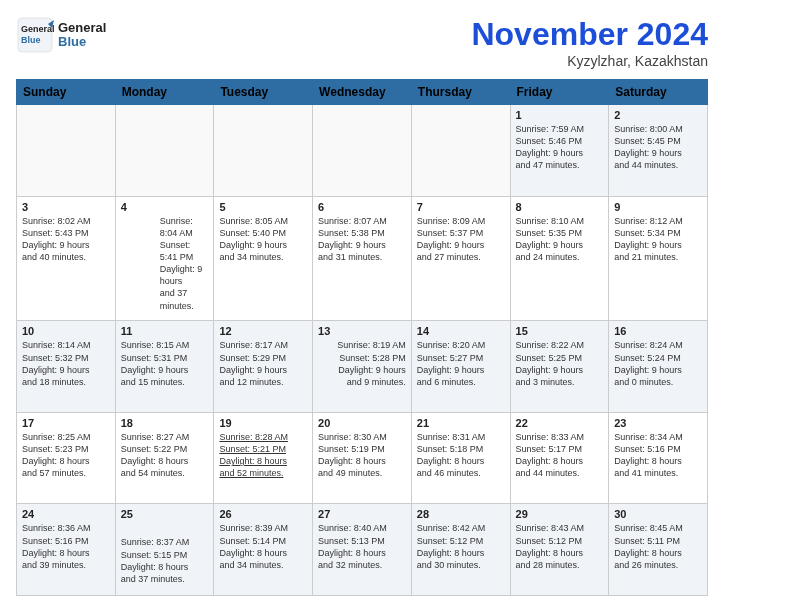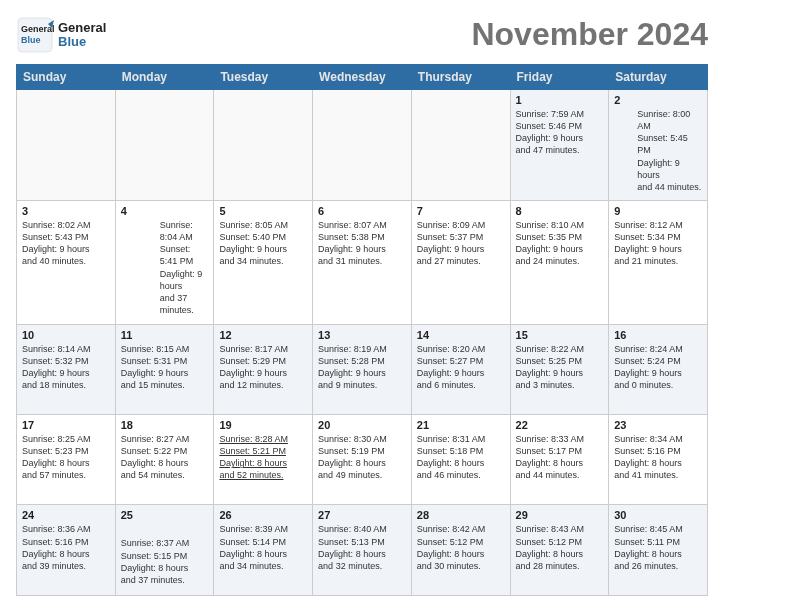--- a/index.html
+++ b/index.html
@@ -22,36 +22,36 @@
       justify-content: space-between;
       align-items: flex-start;
       margin-bottom: 10px;
     }
     .title-block {
       text-align: right;
     }
     .month-title {
       font-size: 32px;
       font-weight: bold;
-      color: #737373;
+      color: #1d4ed8;
       text-align: right;
     }
     .location {
       font-size: 14px;
       color: #444;
     }
     .calendar {
       flex: 1;
       border-collapse: collapse;
       width: 100%;
       table-layout: fixed;
     }
     .calendar th {
       background: #2e6da4;
-      color: #e5e5e5;
+      color: #000000;
       text-align: left;
       padding: 5px 6px;
       font-size: 12px;
       border: 1px solid #2e6da4;
     }
     .calendar td {
       vertical-align: top;
       padding: 4px 5px;
       border: 1px solid #ccc;
       font-size: 9.5px;
@@ -114,20 +114,21 @@
         <text x="5" y="27" font-size="9" font-weight="bold" fill="#2e6da4" font-family="Arial">Blue</text>
         <polygon points="32,8 38,4 36,12" fill="#2e6da4"></polygon>
       </svg>
       <div class="logo-label">
         <span class="logo-general">General</span>
         <span class="logo-blue">Blue</span>
       </div>
     </div>
     <div class="title-block">
       <div class="month-title">November 2024</div>
+      <div class="location">Kyzylzhar, Kazakhstan</div>
     </div>
   </div>
 
   <table class="calendar">
     <thead>
       <tr>
         <th>Sunday</th>
         <th>Monday</th>
         <th>Tuesday</th>
         <th>Wednesday</th>
@@ -145,21 +146,21 @@
           <td class="empty"></td>
           <td class="shaded">
             <span class="day-num">1</span>
             <div class="day-info" style="white-space: pre-line;">Sunrise: 7:59 AM
 Sunset: 5:46 PM
 Daylight: 9 hours
 and 47 minutes.</div>
           </td>
           <td class="shaded">
             <span class="day-num">2</span>
-            <div class="day-info" style="white-space: pre-line; margin-left: 23px;">Sunrise: 8:00 AM
+            <div class="day-info" style="white-space: pre-line;">Sunrise: 8:00 AM
 Sunset: 5:45 PM
 Daylight: 9 hours
 and 44 minutes.</div>
           </td>
         </tr>
         <tr>
           <td>
             <span class="day-num">3</span>
             <div class="day-info" style="white-space: pre-line;">Sunrise: 8:02 AM
 Sunset: 5:43 PM
@@ -226,21 +227,21 @@
           </td>
           <td class="shaded">
             <span class="day-num">12</span>
             <div class="day-info" style="white-space: pre-line;">Sunrise: 8:17 AM
 Sunset: 5:29 PM
 Daylight: 9 hours
 and 12 minutes.</div>
           </td>
           <td class="shaded">
             <span class="day-num">13</span>
-            <div class="day-info" style="white-space: pre-line;">Sunrise: 8:19 AM
+            <div class="day-info" style="white-space: pre-line; text-align: right;">Sunrise: 8:19 AM
 Sunset: 5:28 PM
 Daylight: 9 hours
 and 9 minutes.</div>
           </td>
           <td class="shaded">
             <span class="day-num">14</span>
             <div class="day-info" style="white-space: pre-line;">Sunrise: 8:20 AM
 Sunset: 5:27 PM
 Daylight: 9 hours
 and 6 minutes.</div>

